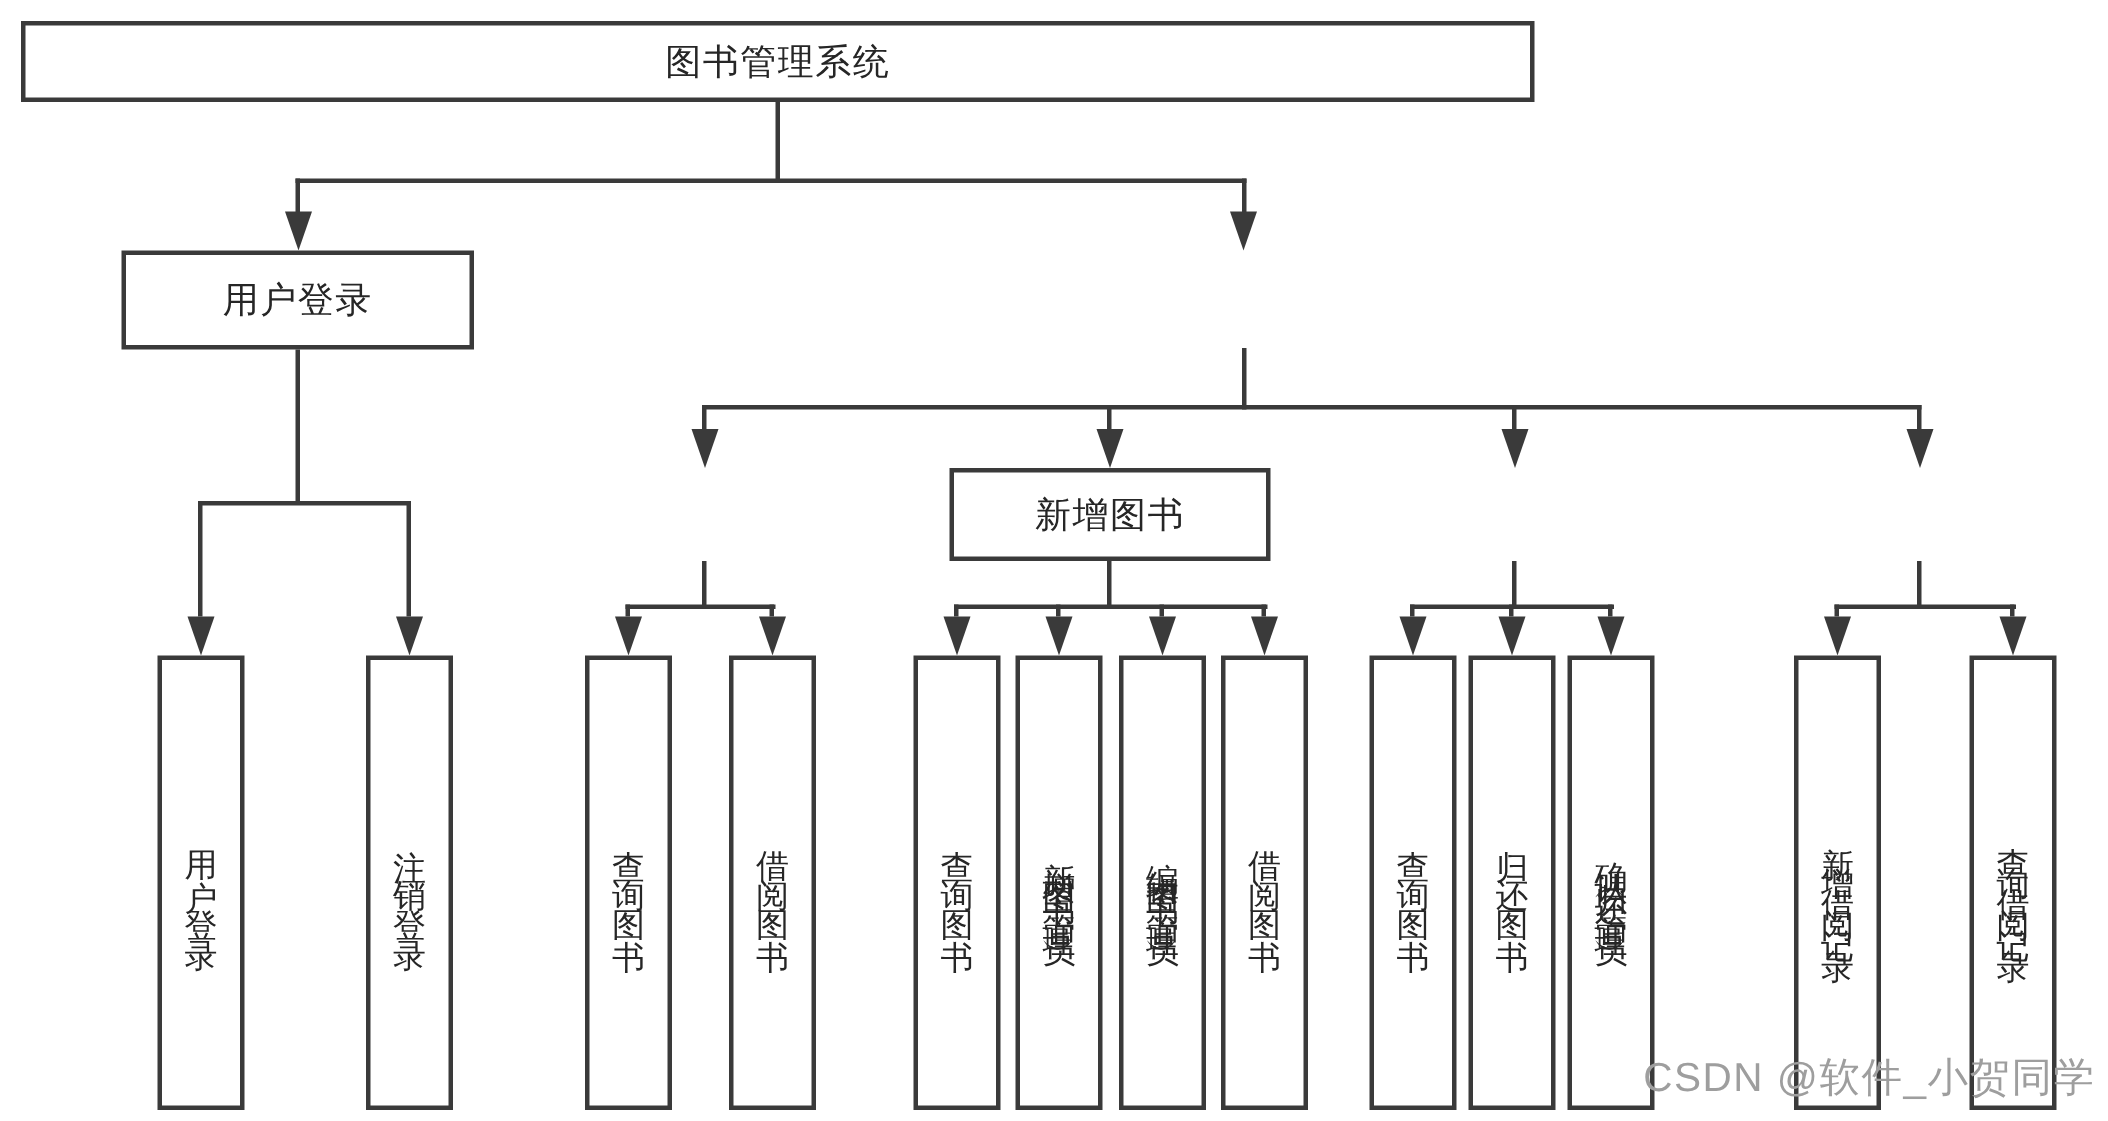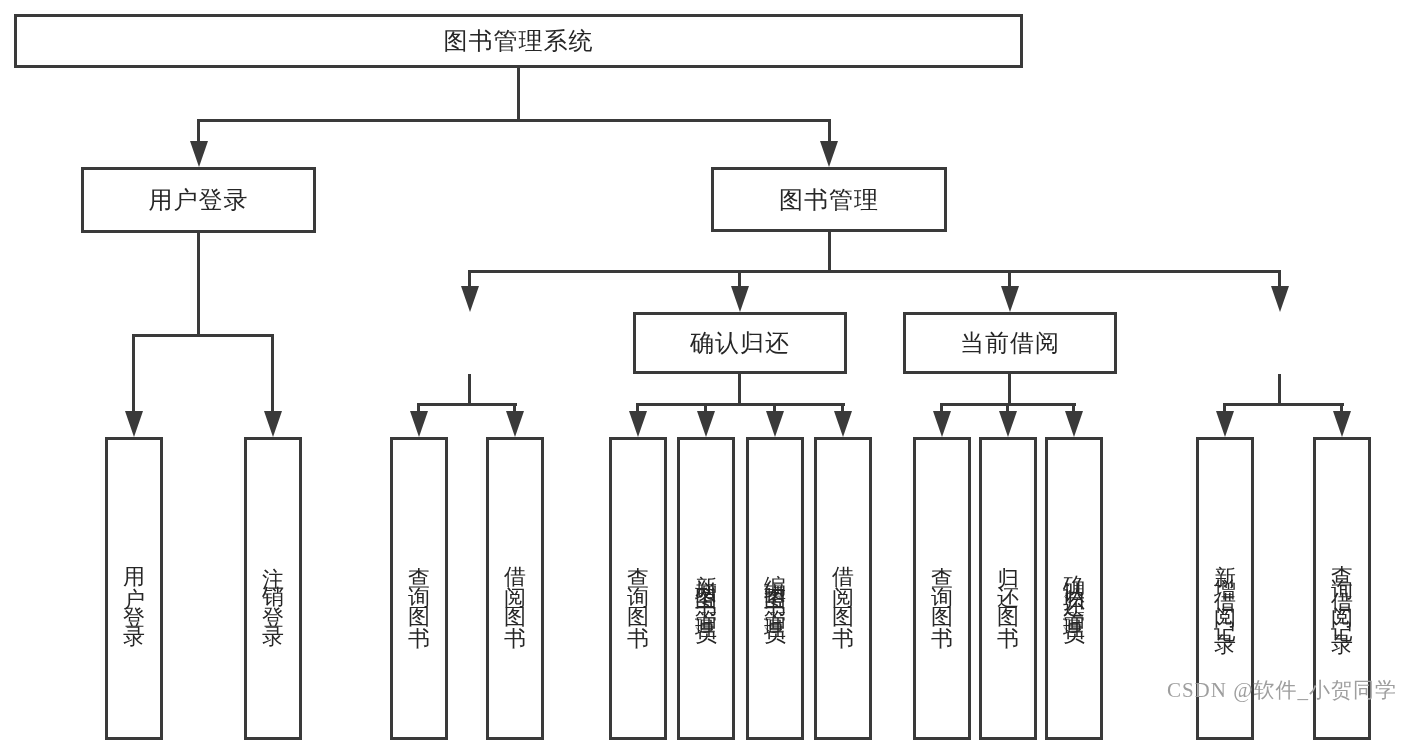--- a/index.html
+++ b/index.html
@@ -6,21 +6,21 @@
     --line:#3a3a3a;
     --text:#262626;
     --wm:#9e9e9e;
     --bg:#ffffff;
   }
   html,body{margin:0;padding:0;background:var(--bg);}
   .canvas{
     position:relative;
     width:1405px;height:747px;
     background:var(--bg);
-    font-family:Liberation Serif, serif;
+    font-family:Liberation Sans, sans-serif;
     overflow:hidden;
   }
   .node{
     position:absolute;
     box-sizing:border-box;
     border:3px solid var(--line);
     background:#fff;
     display:flex;align-items:center;justify-content:center;
     color:var(--text);
     font-size:24px;
@@ -39,64 +39,62 @@
   .hline{position:absolute;height:3px;background:var(--line);}
   .vline{position:absolute;width:3px;background:var(--line);}
   .arrow{
     position:absolute;width:0;height:0;
     border-left:9px solid transparent;
     border-right:9px solid transparent;
     border-top:26px solid var(--line);
   }
   .watermark{
     position:absolute;
-    top:676px;right:8px;
-    font-size:21px;
+    top:700px;right:8px;
+    font-size:27px;
     color:var(--wm);
     letter-spacing:1px;
     white-space:nowrap;
   }
 </style>
 </head>
 <body>
 
 <div class="canvas">
 
   <div class="node" style="left:14px;top:14px;width:1009px;height:54px">图书管理系统</div>
 
   <div class="vline" style="left:517px;top:68px;height:54px"></div>
   <div class="hline" style="left:197px;top:119px;width:634px"></div>
   <div class="vline" style="left:197px;top:119px;height:24px"></div>
   <div class="arrow" style="left:190px;top:141px"></div>
   <div class="vline" style="left:828px;top:119px;height:24px"></div>
   <div class="arrow" style="left:820px;top:141px"></div>
 
   <div class="node" style="left:81px;top:167px;width:235px;height:66px">用户登录</div>
-  <div class="node" style="left:711px;top:167px;width:236px;height:65px">图书管理</div>
 
   <div class="vline" style="left:197px;top:233px;height:103px"></div>
   <div class="hline" style="left:132px;top:334px;width:142px"></div>
   <div class="vline" style="left:132px;top:334px;height:77px"></div>
   <div class="arrow" style="left:125px;top:411px"></div>
   <div class="vline" style="left:271px;top:334px;height:77px"></div>
   <div class="arrow" style="left:264px;top:411px"></div>
 
   <div class="vline" style="left:828px;top:232px;height:41px"></div>
   <div class="hline" style="left:468px;top:270px;width:813px"></div>
   <div class="vline" style="left:468px;top:270px;height:16px"></div>
   <div class="arrow" style="left:461px;top:286px"></div>
   <div class="vline" style="left:738px;top:270px;height:16px"></div>
   <div class="arrow" style="left:731px;top:286px"></div>
   <div class="vline" style="left:1008px;top:270px;height:16px"></div>
   <div class="arrow" style="left:1001px;top:286px"></div>
   <div class="vline" style="left:1278px;top:270px;height:16px"></div>
   <div class="arrow" style="left:1271px;top:286px"></div>
 
-  <div class="node" style="left:633px;top:312px;width:214px;height:62px">确认归还</div>
-  <div class="node" style="left:903px;top:312px;width:214px;height:62px">当前借阅</div>
+  <div class="node" style="left:633px;top:312px;width:214px;height:62px">新增图书</div>
 
   <div class="vline" style="left:468px;top:374px;height:32px"></div>
   <div class="hline" style="left:417px;top:403px;width:100px"></div>
   <div class="vline" style="left:417px;top:403px;height:8px"></div>
   <div class="arrow" style="left:410px;top:411px"></div>
   <div class="vline" style="left:513px;top:403px;height:8px"></div>
   <div class="arrow" style="left:506px;top:411px"></div>
 
   <div class="vline" style="left:738px;top:374px;height:32px"></div>
   <div class="hline" style="left:636px;top:403px;width:209px"></div>

